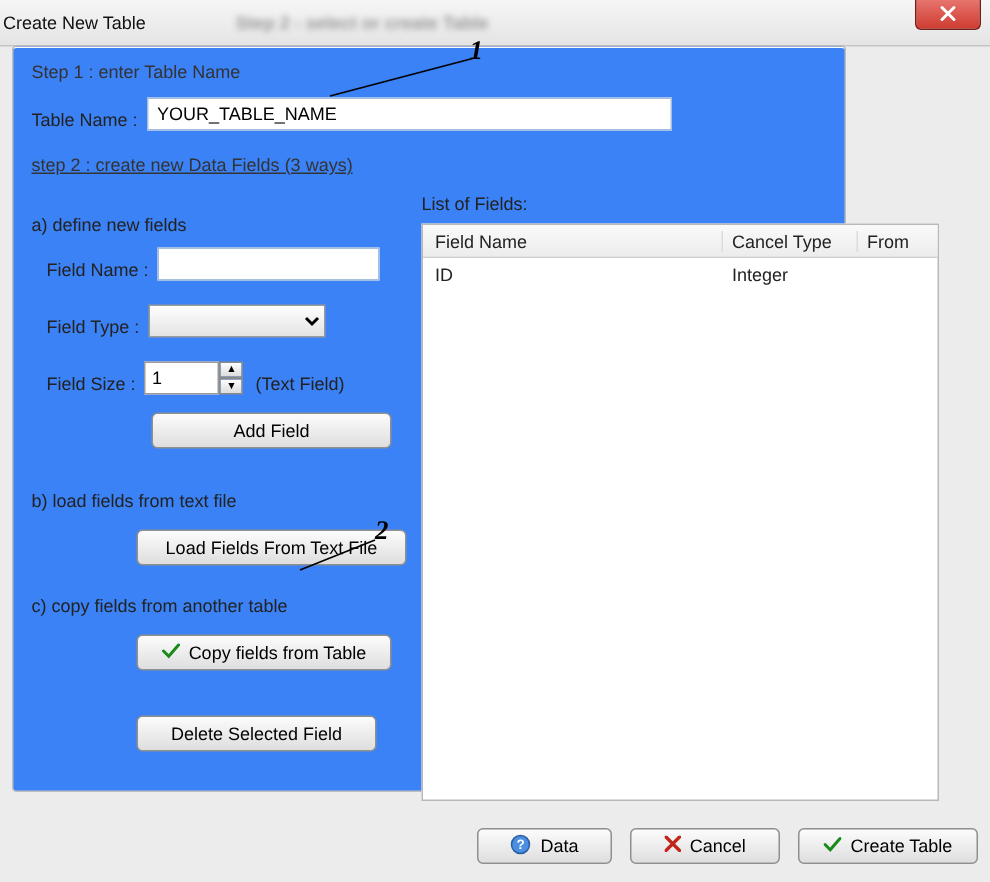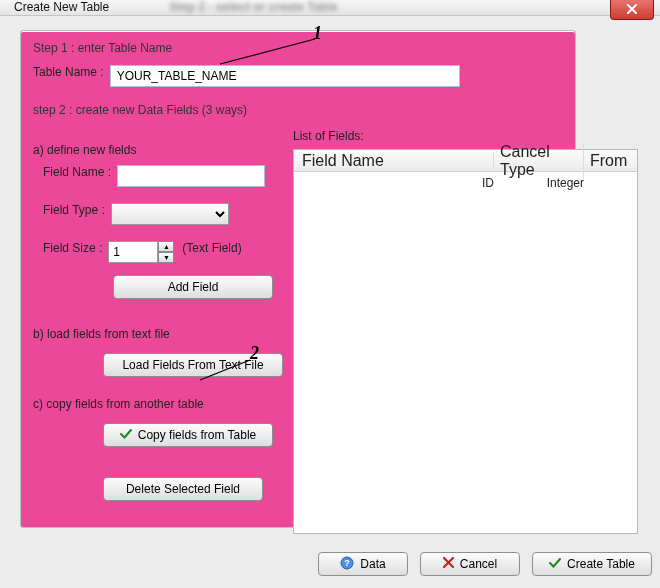--- a/index.html
+++ b/index.html
@@ -7,25 +7,25 @@
   body {
     width:660px; height:588px;
     font-family: Tahoma, Arial, sans-serif;
     font-size:12px;
     background:#ececec;
     color:#222;
     overflow:hidden;
   }
   
   .titlebar {
-    height:16px;
+    height:31px;
     background:linear-gradient(#f6f6f6,#e4e4e4);
     border-bottom:1px solid #c5c5c5;
-    display:flex; align-items:flex-start;
-    padding-left:14px;
+    display:flex; align-items:center;
+    padding-left:2px;
     position:relative;
   }
   .titlebar .title { color:#111; }
   .titlebar .blurred {
     margin-left:60px;
     color:#777;
     filter:blur(2px);
     opacity:.7;
     font-weight:bold;
   }
@@ -36,30 +36,30 @@
     border:1px solid #7a1e15;
     border-top:none;
     border-radius:0 0 4px 4px;
     display:flex; align-items:center; justify-content:center;
     color:#fff;
   }
   .close-frame svg { display:block; }
   
   .panel {
     position:absolute;
-    left:20px; top:30px;
+    left:8px; top:30px;
     width:556px; height:498px;
-    background:#ec4899;
+    background:#3b82f6;
     border:1px solid #bdbdbd;
     border-radius:3px;
     box-shadow:0 1px 0 #fff inset;
     padding:10px 12px;
   }
   .step-label { color:#333; margin:0 0 10px 0; }
-  .row { display:flex; align-items:flex-start; }
+  .row { display:flex; align-items:flex-end; }
   .lbl { margin-right:6px; white-space:nowrap; }
   
   .tinput {
     height:22px;
     border:1px solid #a7bede;
     background:#fff;
     padding:2px 6px;
     font-family:inherit;
     font-size:12px;
   }
@@ -99,31 +99,31 @@
   .listbox {
     width:345px; height:385px;
     border:1px solid #b8b8b8;
     background:#fff;
   }
   .listhdr {
     display:flex;
     background:linear-gradient(#fafafa,#ececec);
     border-bottom:1px solid #cfcfcf;
     height:22px; align-items:center;
-    font-size:16px;
+    font-size:12px;
   }
   .col-name { width:200px; padding-left:8px; border-right:1px solid #dcdcdc;}
   .col-type { width:90px; padding-left:6px; border-right:1px solid #dcdcdc;}
   .col-size { flex:1; padding-left:6px;}
   .listrow {
     display:flex; height:22px; align-items:center; font-size:12px;
   }
   .listrow .col-name,
   .listrow .col-type,
-  .listrow .col-size { border:none;text-align:right; }
+  .listrow .col-size { border:none; }
   
   .bbar {
     position:absolute;
     left:8px; right:8px; bottom:12px;
     display:flex; justify-content:flex-end; gap:12px;
   }
   .bbar .btn { width:110px; }
   
   .annot { position:absolute; pointer-events:none; }
   .annot svg { overflow:visible; }
@@ -143,21 +143,21 @@
 </div>
 
 <div class="panel">
 
   <div class="step-label">Step 1 : enter Table Name</div>
   <div class="row">
     <span class="lbl">Table Name :</span>
     <input class="tinput tablename" type="text" value="YOUR_TABLE_NAME" style="">
   </div>
 
-  <div class="step-label" style="margin-top:16px;">step 2 : create new Data Fields (3 ways)</div>
+  <div class="step-label" style="margin-top:16px;text-decoration:underline;">step 2 : create new Data Fields (3 ways)</div>
 
   <div class="split">
 
     <div class="left">
 
       <div class="sub">a) define new fields</div>
 
       <div class="row indent">
         <span class="lbl">Field Name :</span>
         <input class="tinput fname" type="text" value="" style="">

